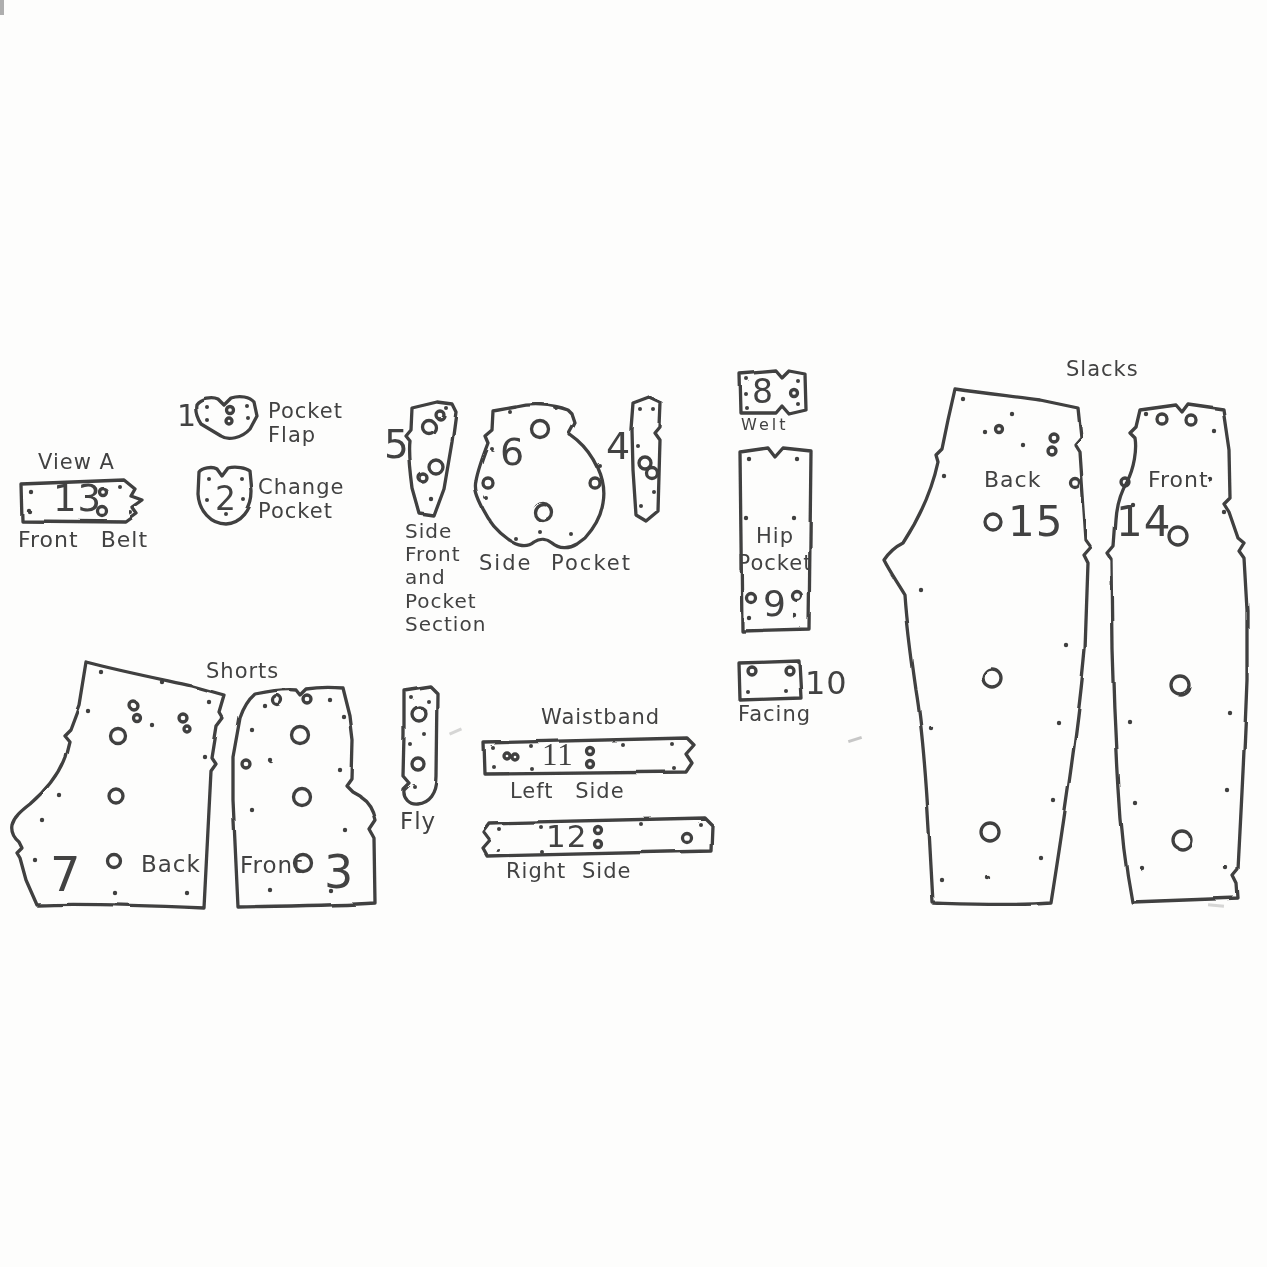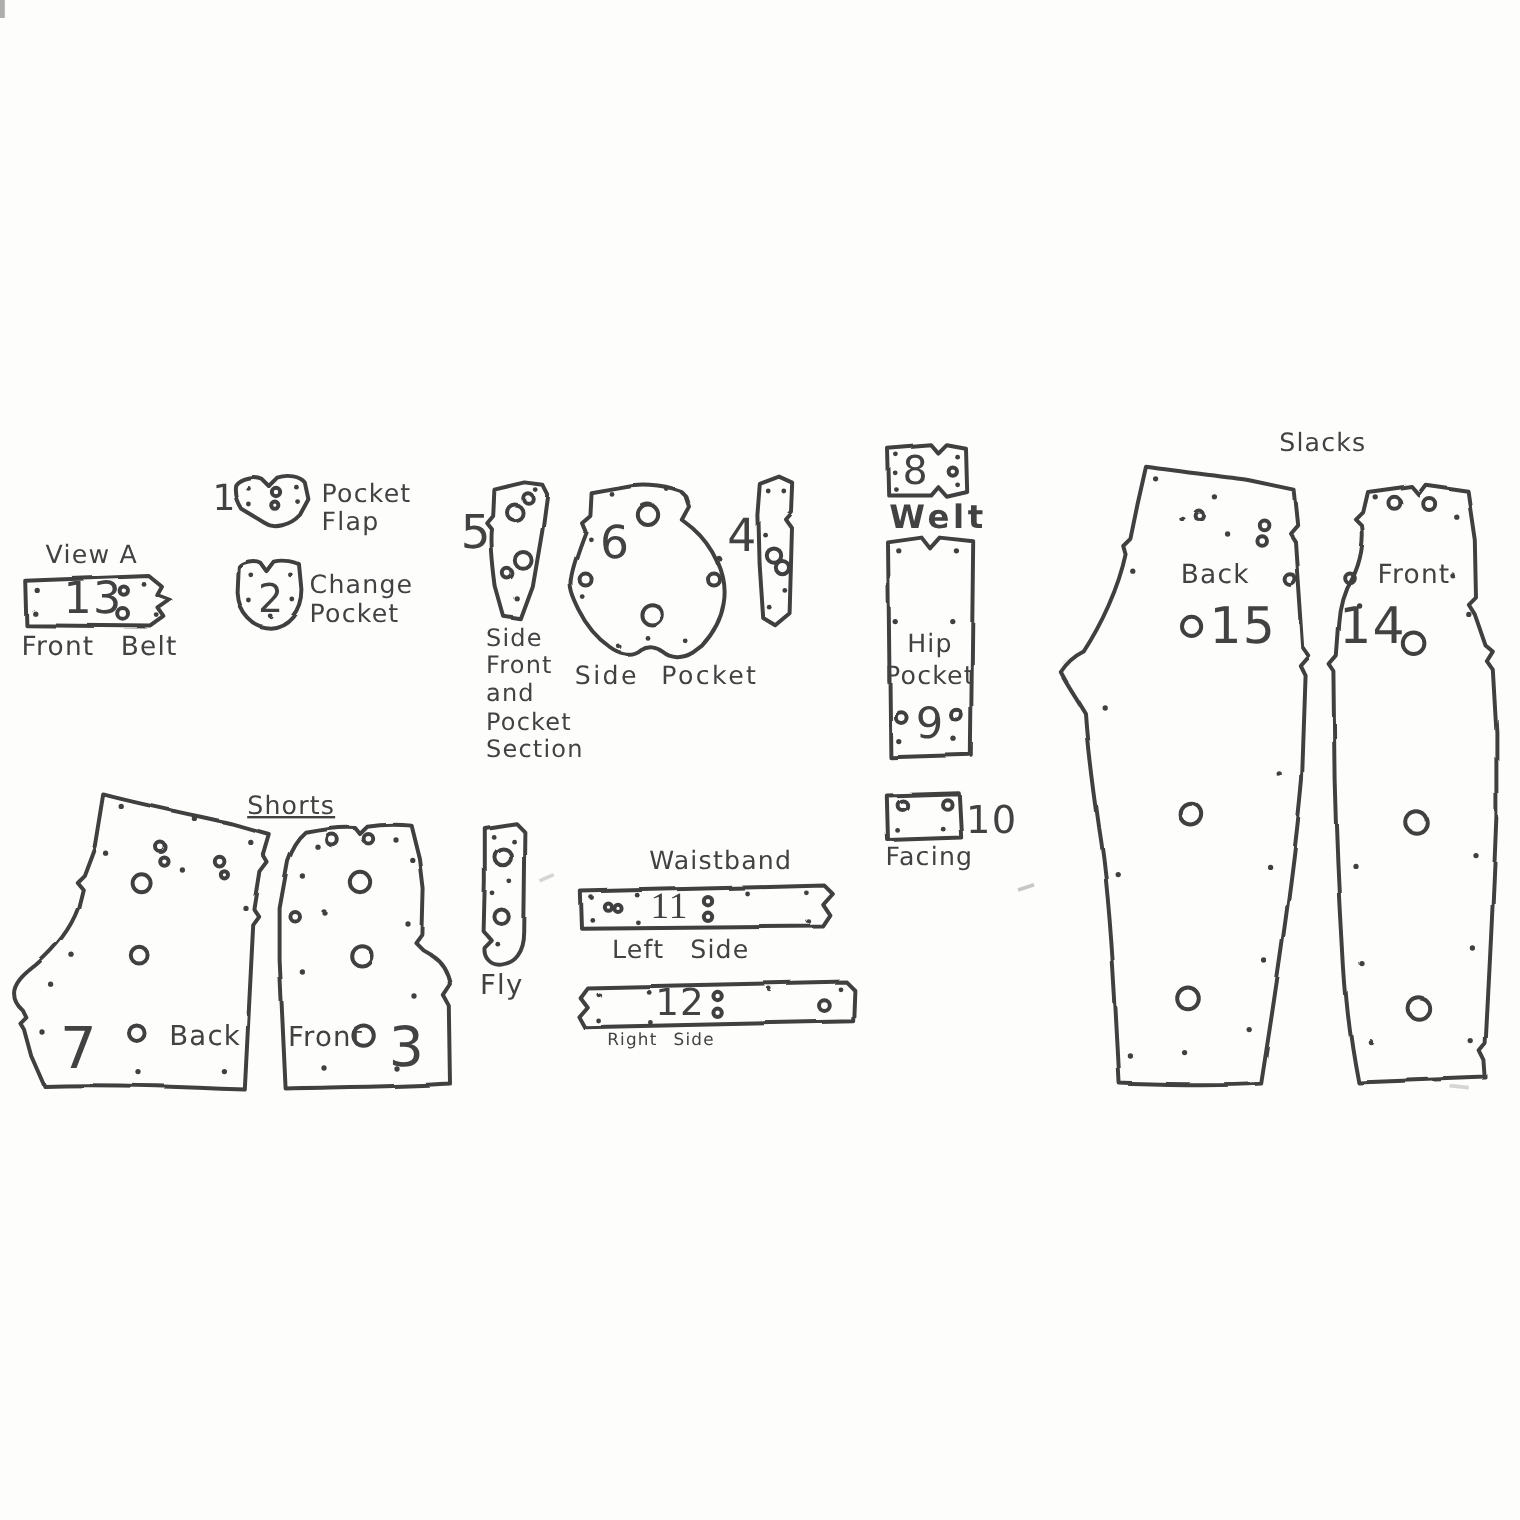--- a/index.html
+++ b/index.html
@@ -303,35 +303,35 @@
 
   <div class="num" style="left:384px;top:422px;font-size:39px;">5</div>
   <div class="t" style="left:405px;top:520px;width:80px;font-size:20px;">Side Front and Pocket Section</div>
 
   <div class="num" style="left:500px;top:430px;font-size:38px;">6</div>
   <div class="t" style="left:479px;top:551px;font-size:21px;letter-spacing:2px;word-spacing:10px;">Side Pocket</div>
 
   <div class="num" style="left:606px;top:424px;font-size:38px;">4</div>
 
   <div class="num ctr" style="left:742px;top:372px;width:42px;font-size:33px;">8</div>
-  <div class="t" style="left:741px;top:416px;font-size:27px;letter-spacing:3px;font-weight:bold;">Welt</div>
+  <div class="t" style="left:741px;top:416px;font-size:16px;letter-spacing:3px;">Welt</div>
 
   <div class="t ctr" style="left:735px;top:523px;width:80px;font-size:21px;line-height:1.3;">Hip Pocket</div>
   <div class="num ctr" style="left:755px;top:583px;width:40px;font-size:36px;">9</div>
 
   <div class="num" style="left:805px;top:664px;font-size:32px;">10</div>
   <div class="t" style="left:738px;top:702px;font-size:21px;">Facing</div>
 
   <div class="t" style="left:541px;top:705px;font-size:21px;">Waistband</div>
   <div class="num" style="left:542px;top:737px;font-size:31px;font-family:Liberation Serif, serif;">11</div>
   <div class="t" style="left:510px;top:779px;font-size:21px;word-spacing:14px;">Left Side</div>
   <div class="num" style="left:546px;top:818px;font-size:31px;">12</div>
-  <div class="t" style="left:506px;top:859px;font-size:14px;word-spacing:8px;">Right Side</div>
-
-  <div class="t" style="left:206px;top:659px;font-size:21px;text-decoration:underline;">Shorts</div>
+  <div class="t" style="left:506px;top:859px;font-size:21px;word-spacing:8px;">Right Side</div>
+
+  <div class="t" style="left:206px;top:659px;font-size:21px;">Shorts</div>
   <div class="num" style="left:50px;top:846px;font-size:48px;">7</div>
   <div class="t" style="left:141px;top:851px;font-size:23px;">Back</div>
   <div class="t" style="left:240px;top:852px;font-size:23px;">Front</div>
   <div class="num" style="left:324px;top:845px;font-size:46px;">3</div>
   <div class="t" style="left:400px;top:808px;font-size:23px;">Fly</div>
 
   <div class="t" style="left:1066px;top:357px;font-size:21px;">Slacks</div>
   <div class="t" style="left:984px;top:467px;font-size:22px;">Back</div>
   <div class="num" style="left:1008px;top:497px;font-size:42px;">15</div>
   <div class="t" style="left:1148px;top:467px;font-size:22px;">Front</div>

